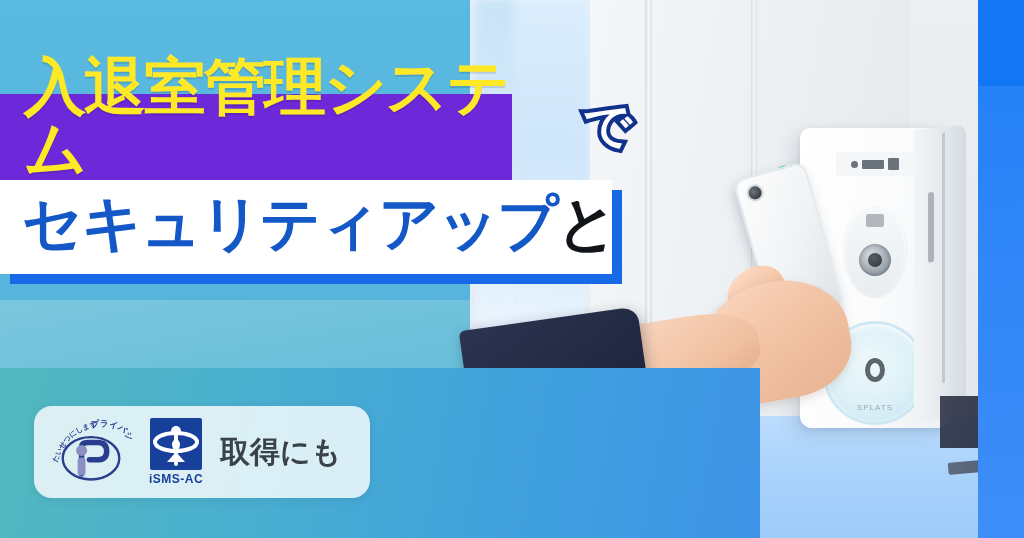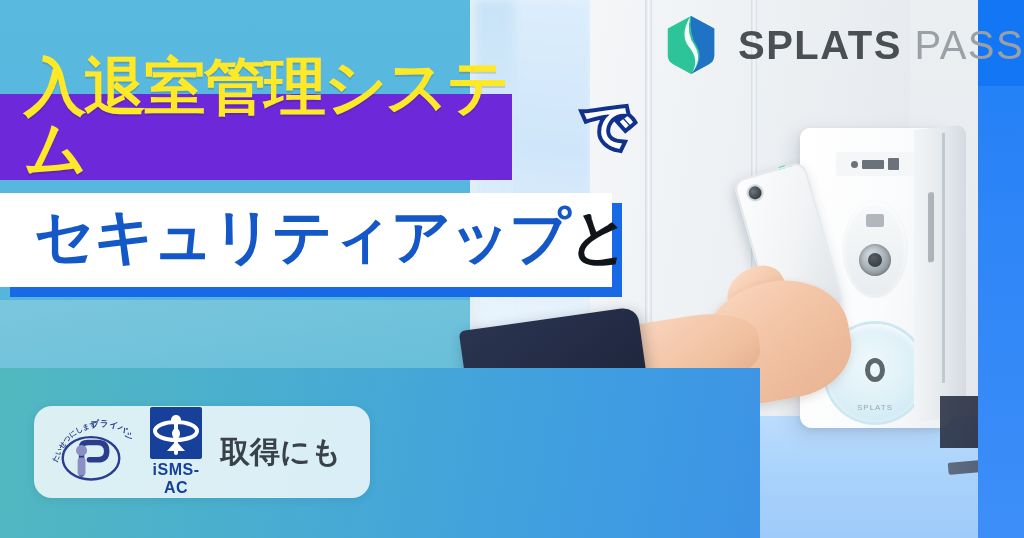--- a/index.html
+++ b/index.html
@@ -232,22 +232,22 @@
     letter-spacing:-2px; padding-left:24px; line-height:1;
     text-shadow:0 2px 0 rgba(0,0,0,.12);
   }
   .hl-de{
     position:absolute; left:583px; top:8px;
     font-size:48px; font-weight:900; color:#ffffff;
     -webkit-text-stroke:8px #11328a; paint-order:stroke fill;
     line-height:1;
   }
   .hl-white{
-    position:relative; width:612px; margin-top:13px;
-    background:#ffffff; padding:10px 0 16px 34px;
+    position:relative; width:612px; margin-top:0;
+    background:#ffffff; padding:10px 0 16px 22px;
     box-shadow:10px 10px 0 0 #1769e6;
   }
   .hl-line2, .hl-line3{
     font-size:60px; font-weight:900; letter-spacing:-2px; line-height:1.13;
     white-space:nowrap;
   }
   .c-blue{ color:#1458c8; }
   .c-black{ color:#111418; }
 
   
@@ -260,21 +260,21 @@
     padding:0 16px;
     box-shadow:0 2px 8px rgba(30,70,100,.12);
   }
   .pmark{ width:82px; height:66px; flex:0 0 auto; }
   .isms{ width:60px; flex:0 0 auto; text-align:center; }
   .isms-sq{
     width:52px; height:52px; margin:0 auto;
     background:#17409b; border-radius:2px; position:relative;
   }
   .isms-label{
-    font-size:16px; font-weight:700; color:#17409b;
+    font-size:12px; font-weight:700; color:#17409b;
     letter-spacing:.5px; margin-top:2px;
   }
   .badge-text{
     font-size:30px; font-weight:900; color:#3a4249;
     line-height:1.18; letter-spacing:0; white-space:nowrap;
   }
 </style>
 </head>
 <body>
 
@@ -338,31 +338,20 @@
   <div class="sleeve">
     <div class="sleeve-cuff">
       <i></i>
       <i></i>
       <i></i>
     </div>
   </div>
 
   <div class="bg-lowerleft"></div>
 
-  <div class="logo">
-    <svg class="logo-mark" viewBox="0 0 64 64">
-      <path d="M32 2 L56 15 L56 43 Q56 49 50 52 L32 62 L14 52 Q8 49 8 43 L8 15 Z" fill="#2dc49a"></path>
-      <path d="M32 2 L56 15 L56 43 Q56 49 50 52 L32 62 Q46 46 38 33 Q30 21 32 2 Z" fill="#1f72c4"></path>
-      <path d="M31 3 Q20 22 30 34 Q41 47 33 61 Q44 46 36 33 Q27 21 31 3 Z" fill="#ffffff" opacity=".95"></path>
-    </svg>
-    <div class="logo-text">
-      <span>SPLATS</span>
-      <span class="pass">PASS</span>
-    </div>
-  </div>
 
   <div class="headline">
     <div class="hl-band">
       <div class="hl-band-text">入退室管理システム</div>
       <div class="hl-de">で</div>
     </div>
     <div class="hl-white">
       <div class="hl-line2">
         <span class="c-blue">セキュリティアップ</span><span class="c-black">と</span>
       </div>

